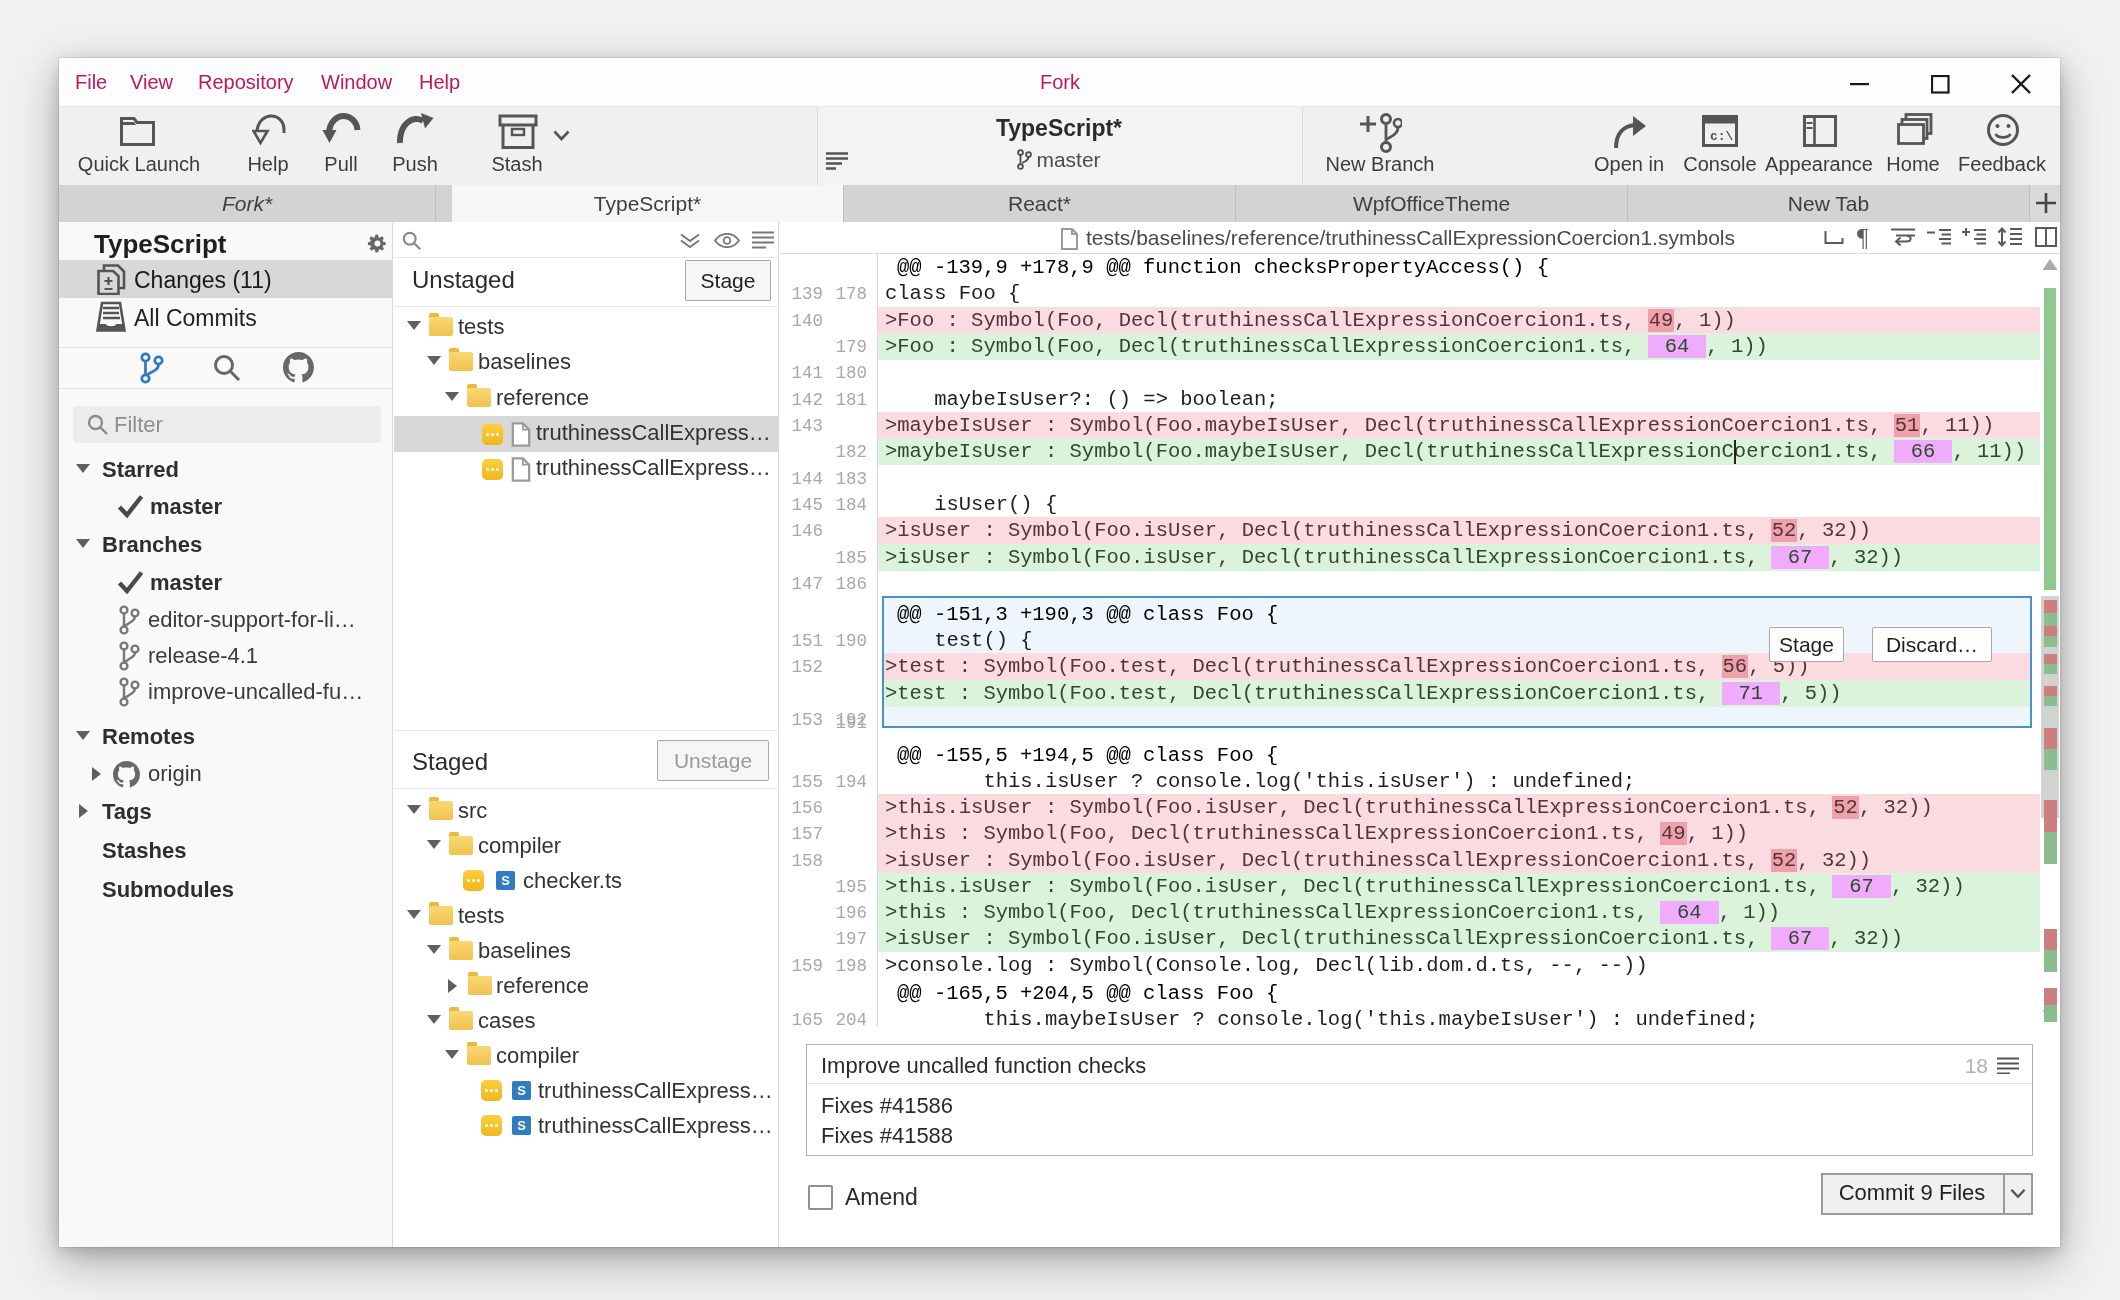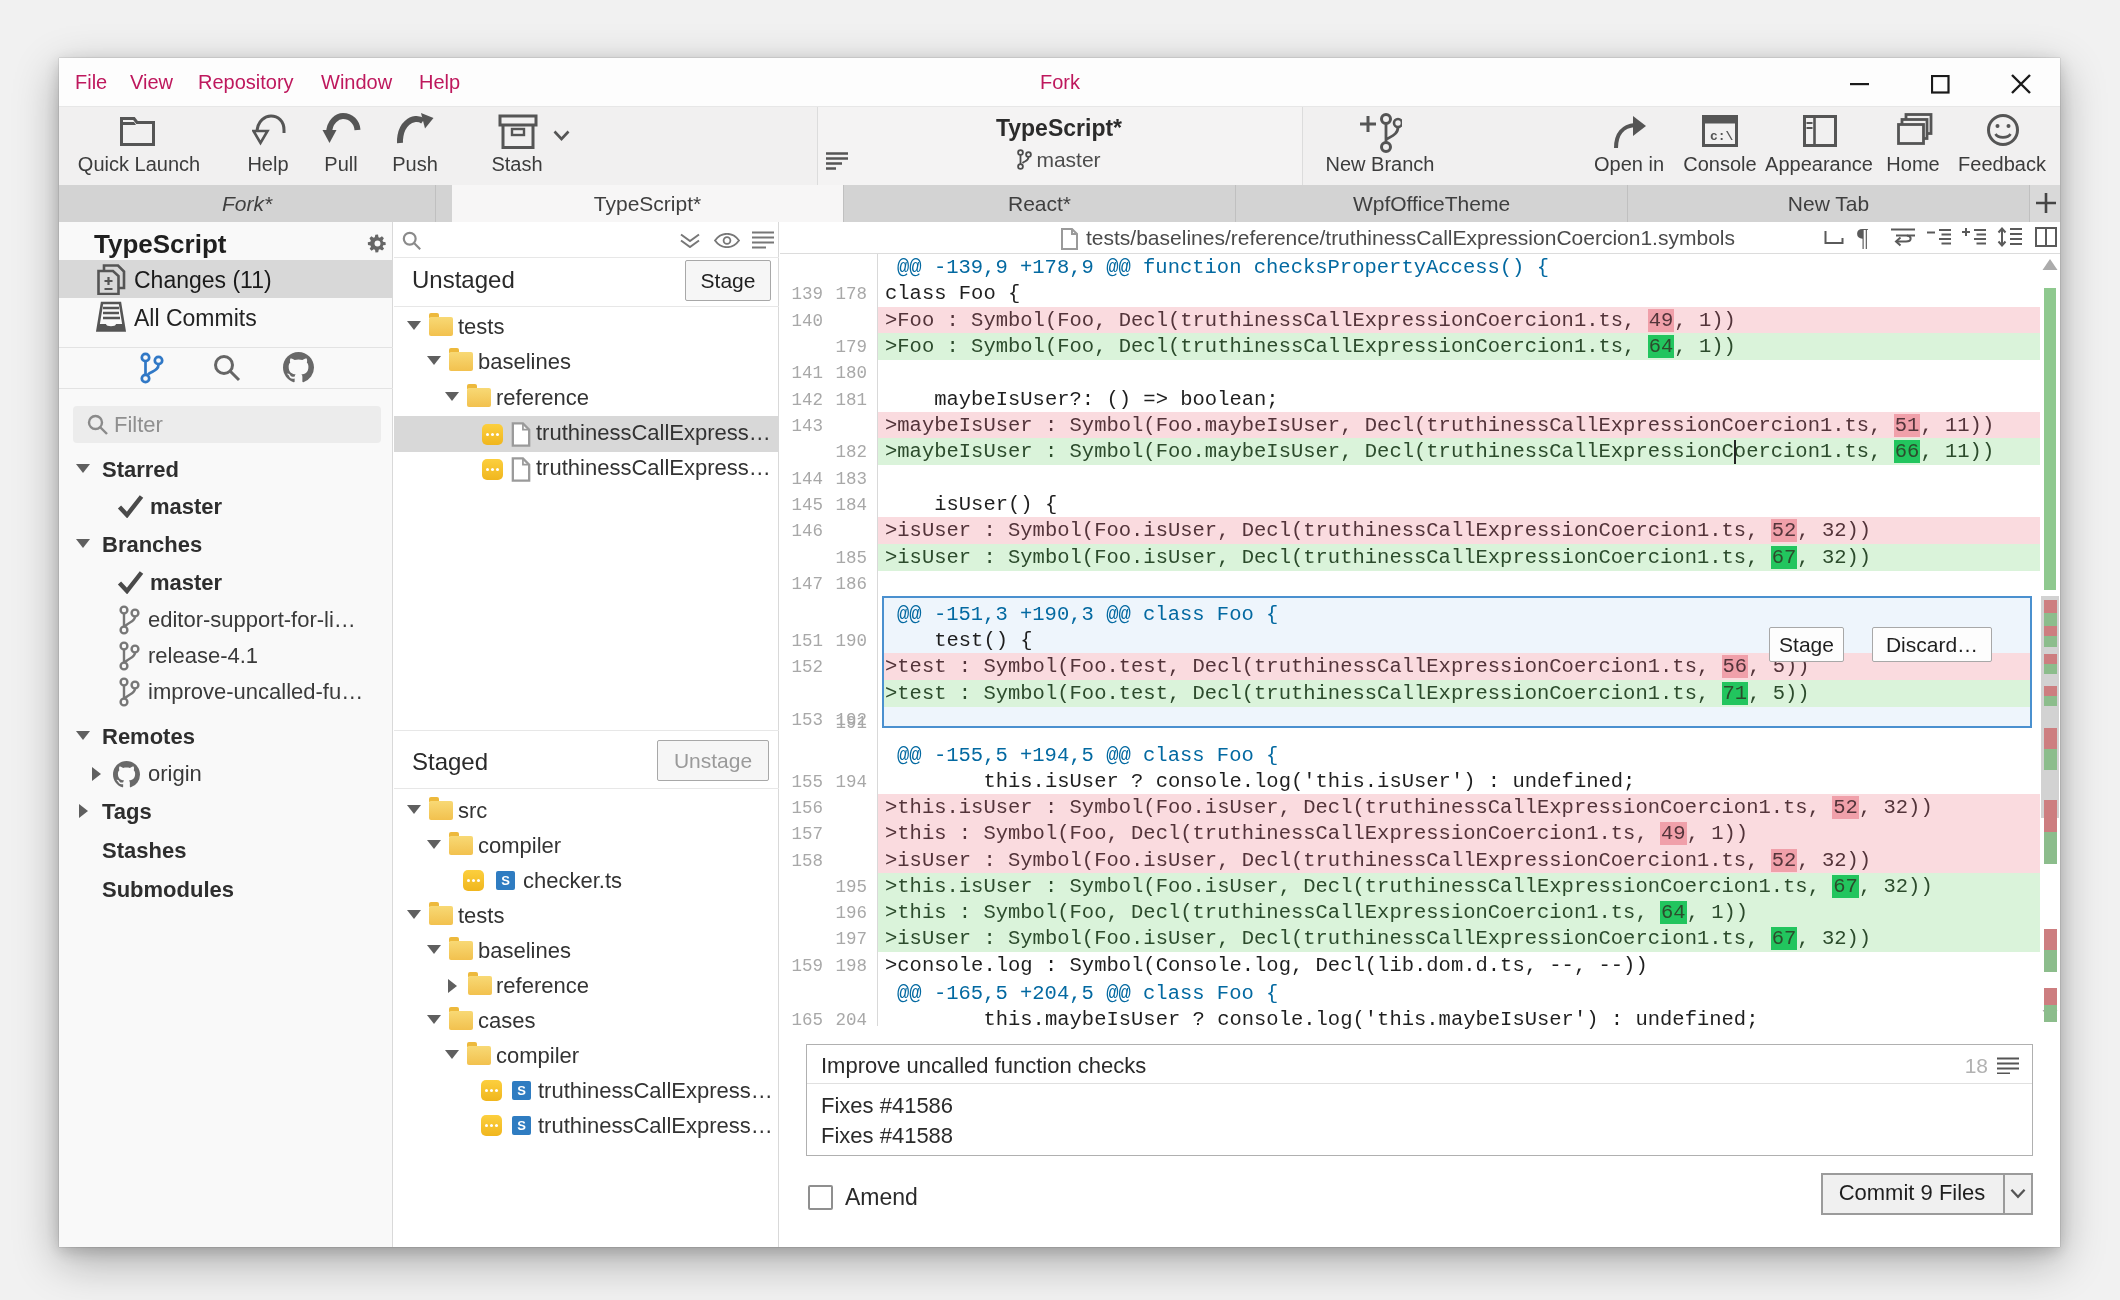--- a/index.html
+++ b/index.html
@@ -36,22 +36,22 @@
   .tsicon { position:absolute; width:19px; height:19px; background:#2f7cc1; border-radius:2px; color:#fff; font-size:13px; font-weight:bold; text-align:center; line-height:19px; }
   
   .diff { position:absolute; left:780px; top:222px; width:1280px; height:1025px; background:#fff; }
   .dhead { position:absolute; left:780px; top:222px; width:1280px; height:32px; background:#fff; border-bottom:1px solid #dcdcdc; }
   .code, .lnum { font-family:"Liberation Mono", monospace; font-size:20.5px; white-space:pre; }
   .crow { position:absolute; height:27px; line-height:27px; }
   .lnum { position:absolute; color:#a8a8a8; text-align:right; height:27px; line-height:28px; font-size:17.5px !important; }
   .red { background:#fadbdf; color:#5a3034; }
   .green { background:#daf3da; color:#2c4b2c; }
   .hl-r { background:#f0a0aa; padding:0 1px; }
-  .hl-g { background:#22c55e; padding:0 1px;text-align:right; }
-  .hunk { color:#0369a1; }
+  .hl-g { background:#f0abfc; padding:0 17px;text-align:right; }
+  .hunk { color:#000000; }
   .tnorm { color:#1f1f1f; }
   .tred { color:#53343a; }
   .tgreen { color:#2c4b2c; }
   .btn { position:absolute; border:1px solid #a8a8a8; background:#f6f6f6; border-radius:2px; text-align:center; font-size:21px; color:#1f1f1f; }
   svg { display:block; }
 </style>
 </head>
 <body>
 <div class="win"></div>
 <div class="menubar"></div>

